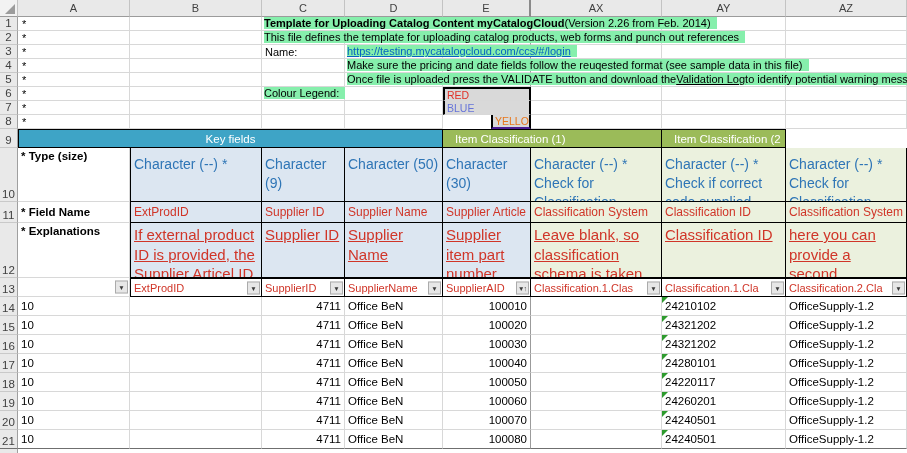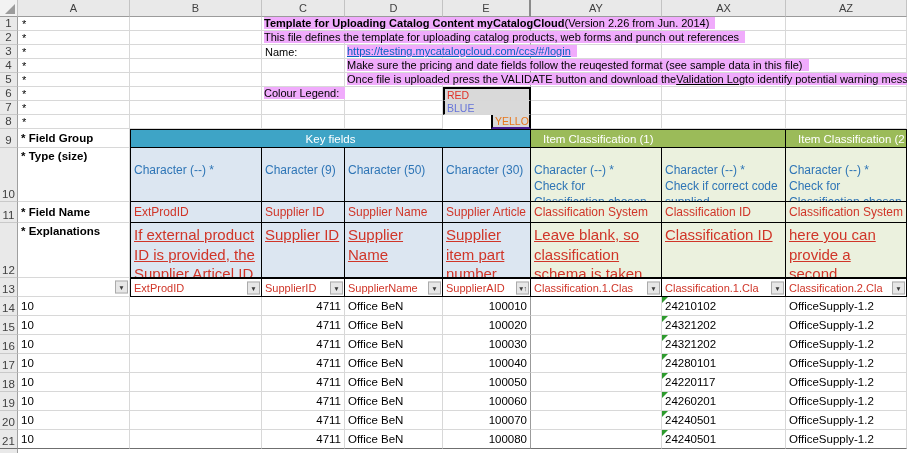--- a/index.html
+++ b/index.html
@@ -39,21 +39,21 @@
     justify-content: center; align-items: flex-end;
     color: #3f3f3f; font-size: 11.5px; padding-bottom: 1px;
   }
   .hid-r { border-right: 2px solid #8a8a8a !important; }
   .hid-r-thin { border-right: 1px solid #9b9b9b !important; }
   
   .spillhost { overflow: visible; }
   .spill {
     position: absolute; left: 2px; top: 0; bottom: 1px;
     display: flex; align-items: center;
-    white-space: nowrap; background: #f0abfc; z-index: 5; padding-right: 6px;
+    white-space: nowrap; background: #86efac; z-index: 5; padding-right: 6px;
   }
   .b { font-weight: bold; }
   .u { text-decoration: underline; }
   .link { color: var(--link-blue); text-decoration: underline; cursor: pointer; }
   .asterisk { padding-left: 1px; }
   
   .legend { background: var(--legend-bg); border-left: 2px solid #000; border-right: 2px solid #000; font-size: 10.5px; padding: 0 2px; z-index: 4; }
   .legend.first { border-top: 2px solid #000; }
   .legend.last  { border-bottom: 2px solid #4c1d95; margin-left: 48px; }
   .t-red    { color: var(--legend-red); }
@@ -61,21 +61,21 @@
   .t-orange { color: var(--legend-orange); }
   
   .blk { border-right: 1px solid #000; border-bottom: 1px solid #000; }
   .blk-l { border-left: 1px solid #000; }
   .blk-t { border-top: 1px solid #000; }
   .band { color: #fff; font-size: 11.5px; }
   .band-teal  { background: var(--band-teal); justify-content: center; }
   .band-green { background: var(--band-green); justify-content: flex-start; padding-left: 12px; }
   .c-blue  { background: var(--cell-light-blue); }
   .c-green { background: var(--cell-light-green); }
-  .typ { color: var(--text-blue); font-size: 12px; align-items: flex-start; padding-top: 14px; white-space: pre-line; line-height: 1.35; }
+  .typ { color: var(--text-blue); font-size: 14px; align-items: flex-start; padding-top: 7px; white-space: pre-line; line-height: 1.35; }
   .fname { color: var(--text-red); font-size: 12px; }
   .expl  { color: var(--text-red); font-size: 15px; align-items: flex-start; padding-top: 2px; white-space: normal; line-height: 1.3; text-decoration: underline; }
   .lab { font-weight: bold; font-size: 11.5px; align-items: flex-start; padding-top: 2px; white-space: nowrap; }
   .lab-mid { align-items: center; padding-top: 0; }
   
   .filt { color: var(--text-red); font-size: 11px; background: #fff; }
   .dd {
     position: absolute; right: 1px; top: 50%; transform: translateY(-50%);
     width: 13px; height: 13px;
     background: #e7e7e7; border: 1px solid #ababab;
@@ -103,35 +103,35 @@
 
   <div class="row" style="height:17px">
     <div class="cell colhead corner">
       <span style="position:absolute;right:2px;bottom:2px;width:0;height:0;border-bottom:10px solid #9c9c9c;border-left:10px solid transparent;"></span>
     </div>
     <div class="cell colhead">A</div>
     <div class="cell colhead">B</div>
     <div class="cell colhead">C</div>
     <div class="cell colhead">D</div>
     <div class="cell colhead hid-r">E</div>
+    <div class="cell colhead">AX</div>
     <div class="cell colhead">AY</div>
-    <div class="cell colhead">AX</div>
     <div class="cell colhead">AZ</div>
   </div>
 
   <div class="row" style="height:14px">
     <div class="cell gutter">1</div>
     <div class="cell">
         <span class="asterisk">*</span>
       </div>
     <div class="cell"></div>
     <div class="cell spillhost">
       <span class="spill">
           <span class="b">Template for Uploading Catalog Content myCatalogCloud</span>
-          <span> (Version 2.26 from Jun. 2014)</span>
+          <span> (Version 2.26 from Feb. 2014)</span>
         </span>
     </div>
     <div class="cell"></div>
     <div class="cell hid-r-thin"></div>
     <div class="cell"></div>
     <div class="cell"></div>
     <div class="cell"></div>
   </div>
 
   <div class="row" style="height:14px">
@@ -245,21 +245,20 @@
     <div class="cell"></div>
     <div class="cell"></div>
     <div class="cell legend last t-orange">YELLOW</div>
     <div class="cell"></div>
     <div class="cell"></div>
     <div class="cell"></div>
   </div>
 
   <div class="row" style="height:19px">
     <div class="cell gutter">9</div>
-    <div class="cell lab lab-mid">* Field Group</div>
     <div class="cell band band-teal blk blk-l blk-t" style="grid-column: span 4">Key fields</div>
     <div class="cell band band-green blk blk-t" style="grid-column: span 2">Item Classification (1)</div>
     <div class="cell band band-green blk blk-t">Item Classification (2</div>
   </div>
 
   <div class="row" style="height:54px">
     <div class="cell gutter">10</div>
     <div class="cell lab">* Type (size)</div>
     <div class="cell typ c-blue blk blk-l">Character (--) *</div>
     <div class="cell typ c-blue blk">Character (9)</div>

